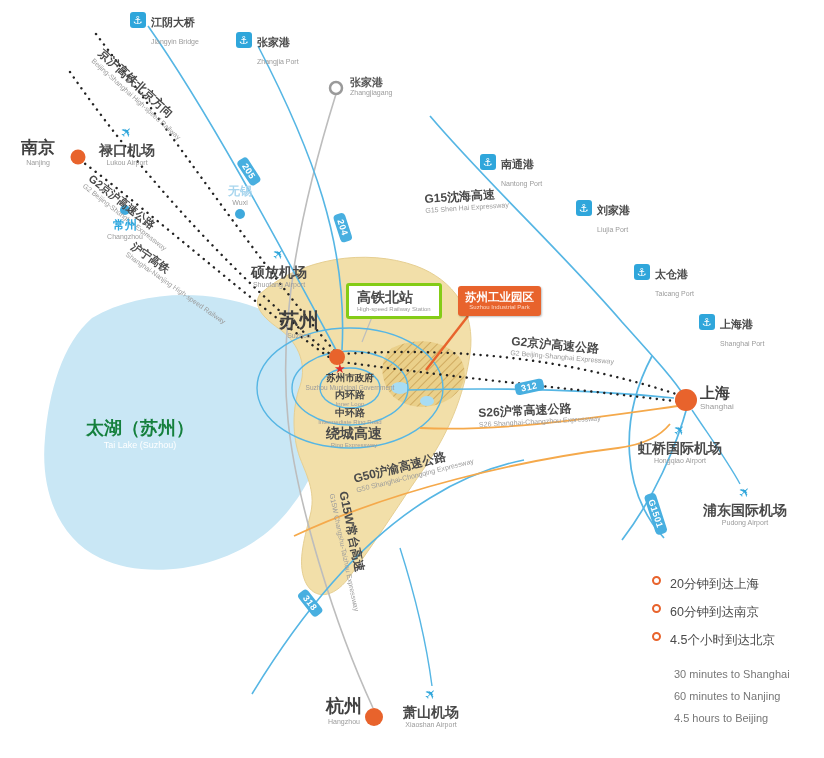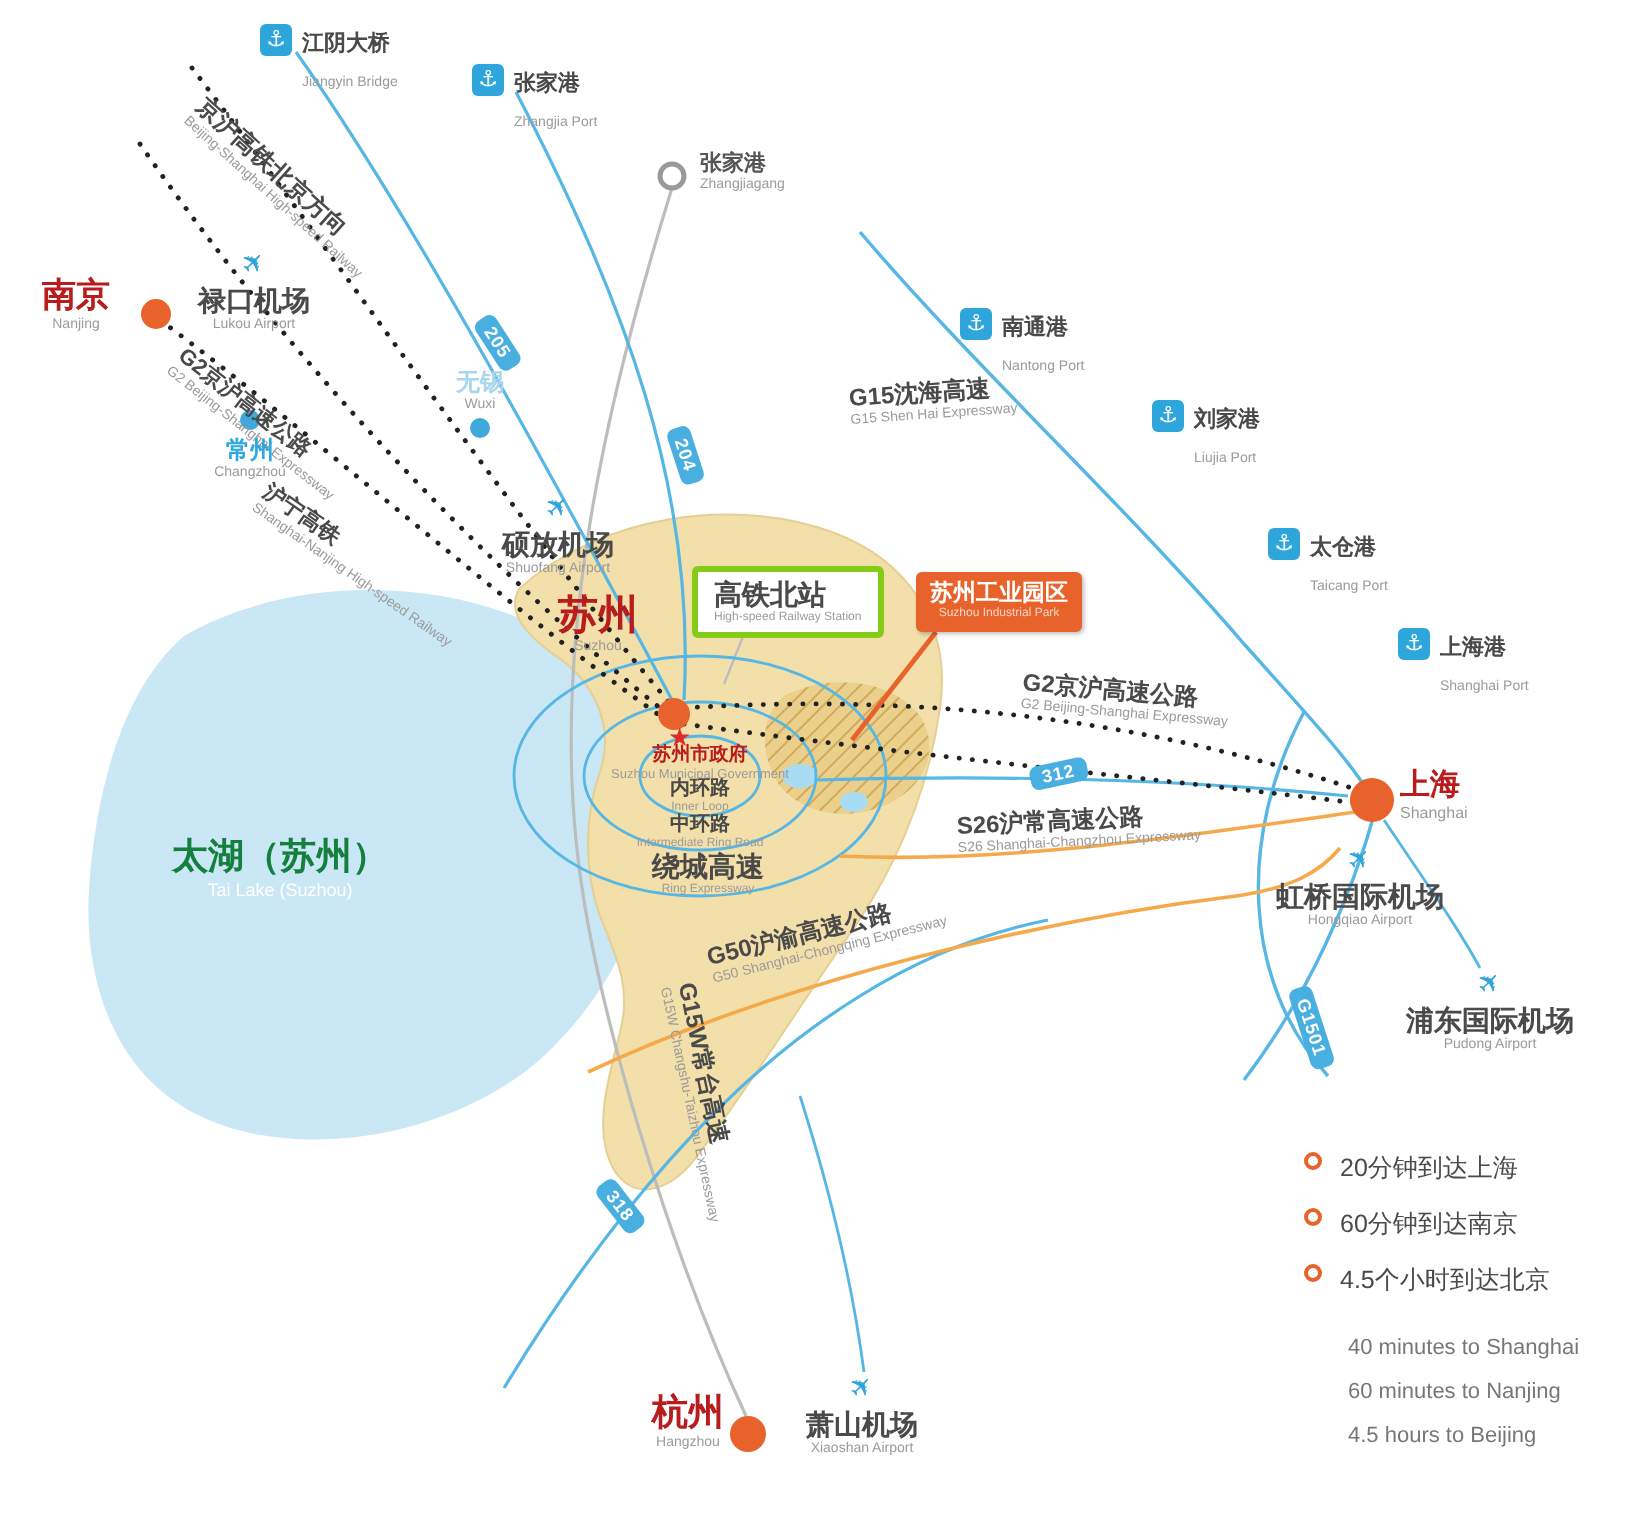--- a/index.html
+++ b/index.html
@@ -4,21 +4,21 @@
 <style>
   *{margin:0;padding:0;box-sizing:border-box}
   body{font-family:"Liberation Sans","DejaVu Sans",sans-serif;background:#fff}
   #map{position:relative;width:824px;height:758px;background:#fff;overflow:hidden}
   #bg{position:absolute;left:0;top:0}
   .label{position:absolute;text-align:center;line-height:1.22;white-space:nowrap;z-index:3}
   .left{text-align:left}
   .rot{transform-origin:0 0}
   .zh{font-weight:700;color:#4a4a4a;font-size:11px}
   .en{color:#9b9b9b;font-size:7px;font-weight:400}
-  .orange{color:#b91c1c}.blue{color:#2FA8DF}.pale{color:#A9D6EE}.white{color:#15803d}.dark{color:#555}
+  .orange{color:#404040}.blue{color:#2FA8DF}.pale{color:#A9D6EE}.white{color:#15803d}.dark{color:#555}
   .s9{font-size:10px}.s10{font-size:14px}.s12{font-size:12px}
   .s17{font-size:17px}.s18{font-size:18px}.s19{font-size:15px}.s20{font-size:20px}
   .e8{font-size:8px}.e9{font-size:9px}
   .poi-row{position:absolute;display:flex;align-items:flex-start;gap:5px;text-align:left;z-index:3;white-space:nowrap}
   .anchor{display:inline-block;width:16px;height:16px;background:#2FA6DB;color:#fff;border-radius:3px;
           font-size:11px;line-height:16px;text-align:center;flex:0 0 auto}
   .plane{display:inline-block;color:#2FA6DB;font-size:14px;transform:rotate(-45deg)}
   .rbadge{position:absolute;background:#48AFE0;color:#fff;font-size:9px;font-weight:700;
           padding:1px 6px;border-radius:4px;letter-spacing:.5px;z-index:4;transform-origin:0 0}
   .star{position:absolute;color:#E02B2B;font-size:13px;z-index:5;line-height:1}
@@ -209,21 +209,21 @@
     <div class="en">Changzhou</div>
   </div>
   <div class="label" style="left:212px;top:184px;width:56px">
     <div class="zh s12 pale">无锡</div>
     <div class="en">Wuxi</div>
   </div>
   <div class="label left" style="left:350px;top:76px">
     <div class="zh dark">张家港</div>
     <div class="en">Zhangjiagang</div>
   </div>
-  <div class="label" style="left:268px;top:296px;width:62px">
+  <div class="label" style="left:268px;top:308px;width:62px">
     <div class="zh s20 orange">苏州</div>
     <div class="en">Suzhou</div>
   </div>
   <div class="label left" style="left:700px;top:384px">
     <div class="zh s19 orange">上海</div>
     <div class="en e8">Shanghai</div>
   </div>
   <div class="label" style="left:318px;top:696px;width:52px">
     <div class="zh s18 orange">杭州</div>
     <div class="en">Hangzhou</div>
@@ -257,19 +257,19 @@
     </div>
     <div class="lrow">
       <span class="ldot"></span>
       <span class="lzh">60分钟到达南京</span>
     </div>
     <div class="lrow">
       <span class="ldot"></span>
       <span class="lzh">4.5个小时到达北京</span>
     </div>
     <div style="margin-top:14px;padding-left:22px">
-      <div class="len">40 minutes  to Shanghai</div>
+      <div class="len">30 minutes  to Shanghai</div>
       <div class="len">60 minutes  to Nanjing</div>
       <div class="len">4.5 hours  to Beijing</div>
     </div>
   </div>
 
 </div>
 
 </body></html>

